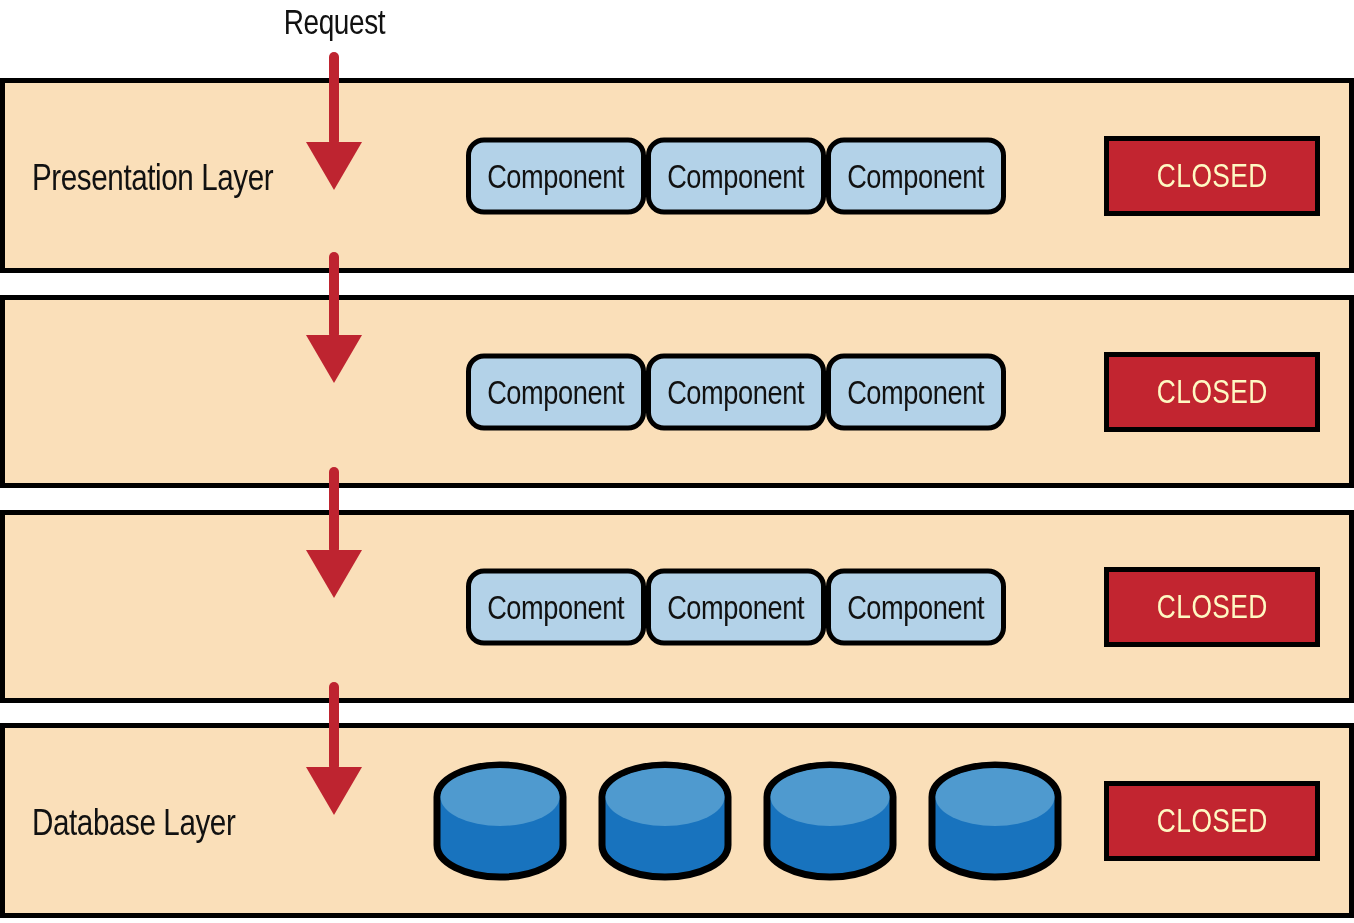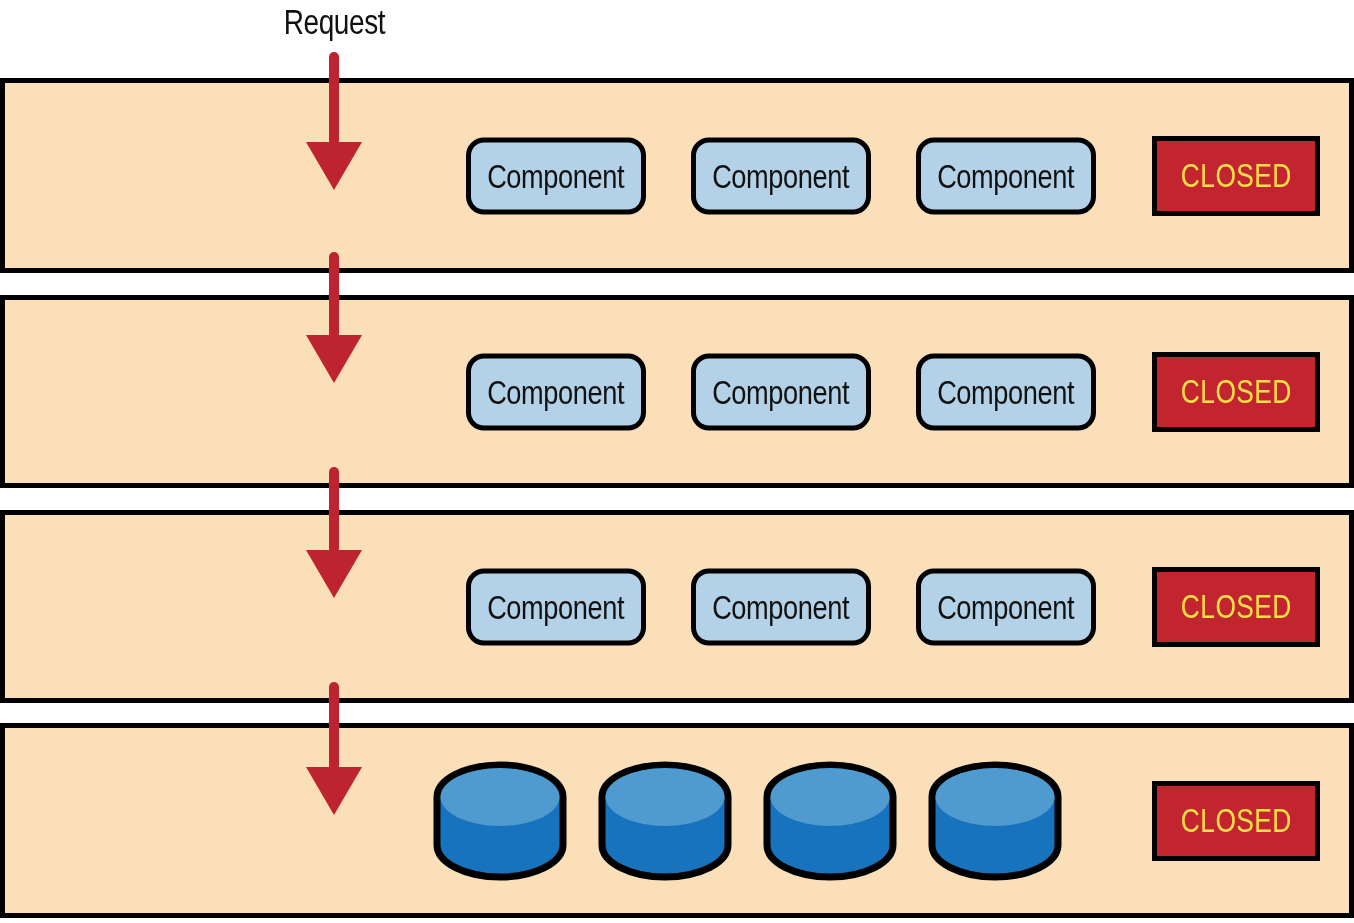--- a/index.html
+++ b/index.html
@@ -41,21 +41,21 @@
   .layer-label .txt{
     display:inline-block;
     transform:scaleX(0.8);
     transform-origin:left center;
     letter-spacing:-0.5px;
   }
 
   .row{
     position:absolute;left:427px;top:50%;
     transform:translateY(-50%);
-    display:flex;gap:45px;align-items:center;padding-left:34px;
+    display:flex;align-items:center;padding-left:34px;
   }
   .component{
     width:180px;height:77px;
     box-sizing:border-box;
     background:var(--component-bg);
     border:5px solid var(--border);
     border-radius:18px;
     display:flex;align-items:center;justify-content:center;
     font-size:34px;line-height:1;
   }
@@ -63,26 +63,26 @@
     display:inline-block;
     transform:scaleX(0.8);
     transform-origin:center center;
     letter-spacing:-0.5px;
     white-space:nowrap;
   }
 
   .closed{
     position:absolute;right:29px;top:50%;
     transform:translateY(-50%);
-    width:168px;height:80px;
+    width:216px;height:80px;
     box-sizing:border-box;
     background:var(--closed-bg);
     border:5px solid var(--border);
     display:flex;align-items:center;justify-content:center;
-    color:#fde047;font-size:33px;line-height:1;
+    color:#fef9c3;font-size:33px;line-height:1;
   }
   .closed .txt{
     display:inline-block;
     transform:scaleX(0.8);
     transform-origin:center center;
     letter-spacing:0.5px;
     white-space:nowrap;
   }
 
   
@@ -130,20 +130,23 @@
   <svg class="arrow" style="top:467px" width="56" height="131">
     <rect class="arrow-fill" x="23" y="0" width="10" height="87" rx="5"></rect>
     <polygon class="arrow-fill" points="0,83 56,83 28,131"></polygon>
   </svg>
   <svg class="arrow" style="top:682px" width="56" height="133">
     <rect class="arrow-fill" x="23" y="0" width="10" height="89" rx="5"></rect>
     <polygon class="arrow-fill" points="0,85 56,85 28,133"></polygon>
   </svg>
 
   <section class="band band-1">
+    <div class="layer-label">
+      <span class="txt">Presentation Layer</span>
+    </div>
     <div class="row">
       <div class="component">
           <span class="txt">Component</span>
         </div>
       <div class="component">
           <span class="txt">Component</span>
         </div>
       <div class="component">
           <span class="txt">Component</span>
         </div>
@@ -181,20 +184,23 @@
       <div class="component">
           <span class="txt">Component</span>
         </div>
     </div>
     <div class="closed">
       <span class="txt">CLOSED</span>
     </div>
   </section>
 
   <section class="band band-4">
+    <div class="layer-label">
+      <span class="txt">Database Layer</span>
+    </div>
     <div class="db-row">
       <svg class="db" width="134" height="120" viewBox="0 0 134 120">
         <path class="db-body" d="M4 36 A63 32 0 0 1 130 36 L130 84 A63 32 0 0 1 4 84 Z"></path>
         <path class="db-top" d="M7.5 36 A59.5 29 0 0 1 126.5 36 A59.5 29 0 0 1 7.5 36 Z"></path>
       </svg>
       <svg class="db" width="134" height="120" viewBox="0 0 134 120">
         <path class="db-body" d="M4 36 A63 32 0 0 1 130 36 L130 84 A63 32 0 0 1 4 84 Z"></path>
         <path class="db-top" d="M7.5 36 A59.5 29 0 0 1 126.5 36 A59.5 29 0 0 1 7.5 36 Z"></path>
       </svg>
       <svg class="db" width="134" height="120" viewBox="0 0 134 120">

